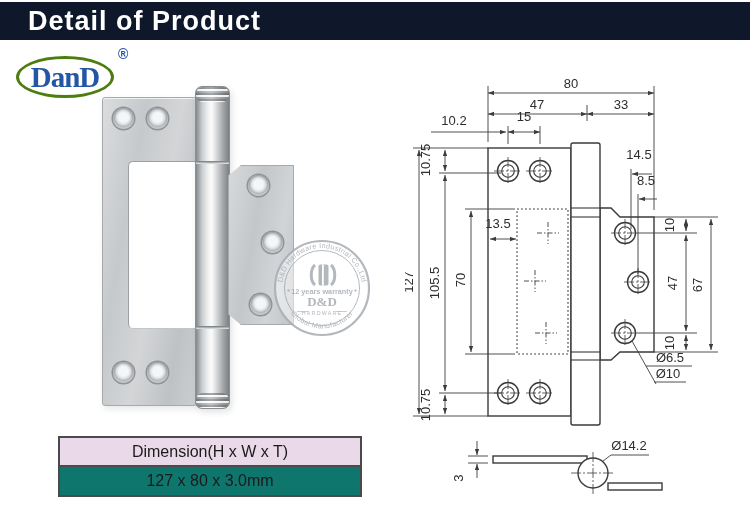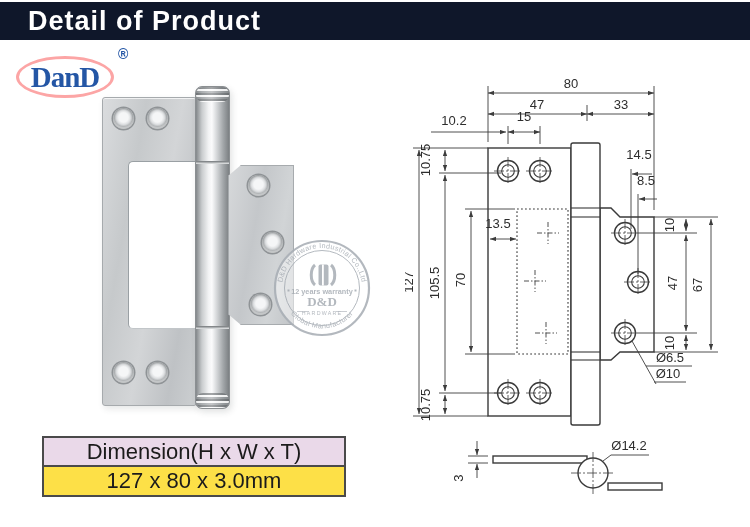--- a/index.html
+++ b/index.html
@@ -6,21 +6,21 @@
   .page{position:relative;width:750px;height:527px;background:#ffffff;overflow:hidden;
         font-family:"Liberation Sans",sans-serif;}
 
   
   .header-bar{position:absolute;left:0;top:2px;width:750px;height:38px;background:#0f172a;
               display:flex;align-items:center;}
   .header-title{color:#ffffff;font-size:27px;font-weight:bold;letter-spacing:1px;padding-left:28px;}
 
   
   .logo-wrap{position:absolute;left:16px;top:48px;width:130px;height:52px;}
-  .logo-oval{position:absolute;left:0;top:8px;width:98px;height:42px;border:3px solid #fca5a5;
+  .logo-oval{position:absolute;left:0;top:8px;width:98px;height:42px;border:3px solid #4d7c0f;
              border-radius:50%;display:flex;align-items:center;justify-content:center;box-sizing:border-box;}
   .logo-text{font-family:"Liberation Serif",serif;font-weight:bold;font-size:29px;color:#2456a5;
              letter-spacing:-1px;line-height:1;}
   .logo-reg{position:absolute;left:102px;top:-2px;font-size:14px;color:#2456a5;font-weight:bold;}
 
   
   .photo{position:absolute;left:98px;top:80px;width:200px;height:332px;z-index:1;}
   .leaf-left{position:absolute;left:4px;top:17px;width:93px;height:307px;
      background:linear-gradient(100deg,#dadcde 0%,#c6c9cb 30%,#d3d5d7 55%,#bfc2c5 80%,#cccfd1 100%);
      border:1px solid #a6aaad;border-radius:3px;
@@ -53,24 +53,24 @@
   .side-view{position:absolute;left:450px;top:433px;}
   .outline{fill:#ffffff;stroke:#3a3a3a;stroke-width:1.4;}
   .thinline{fill:none;stroke:#3a3a3a;stroke-width:1.1;}
   .dimline{fill:none;stroke:#3c3c3c;stroke-width:0.9;}
   .centermark{fill:none;stroke:#3c3c3c;stroke-width:0.8;stroke-dasharray:10 2 2 2;}
   .hiddenmark{fill:none;stroke:#3c3c3c;stroke-width:0.9;stroke-dasharray:5 2 1.5 2;}
   .dottedrect{fill:none;stroke:#3a3a3a;stroke-width:1.1;stroke-dasharray:1.8 2.2;}
   .dimtext{font-family:"Liberation Sans",sans-serif;font-size:13px;fill:#2d2d2d;text-anchor:middle;}
 
   
-  .spec-table{position:absolute;left:42px;top:436px;width:304px;border:2px solid #4a4a4a;
-     box-sizing:border-box;text-align:center;font-size:22px;color:#1b1b1b;}
+  .spec-table{position:absolute;left:58px;top:436px;width:304px;border:2px solid #4a4a4a;
+     box-sizing:border-box;text-align:center;font-size:16px;color:#1b1b1b;}
   .spec-head{background:#ead9e9;height:27px;line-height:27px;border-bottom:2px solid #4a4a4a;}
-  .spec-value{background:#fde047;height:28px;line-height:28px;}
+  .spec-value{background:#0f766e;height:28px;line-height:28px;}
 
   .stamp-text{fill:#a9afb6;}
 </style>
 </head>
 <body>
 
 <div class="page">
 
   <div class="header-bar">
     <div class="header-title">Detail of Product</div>

